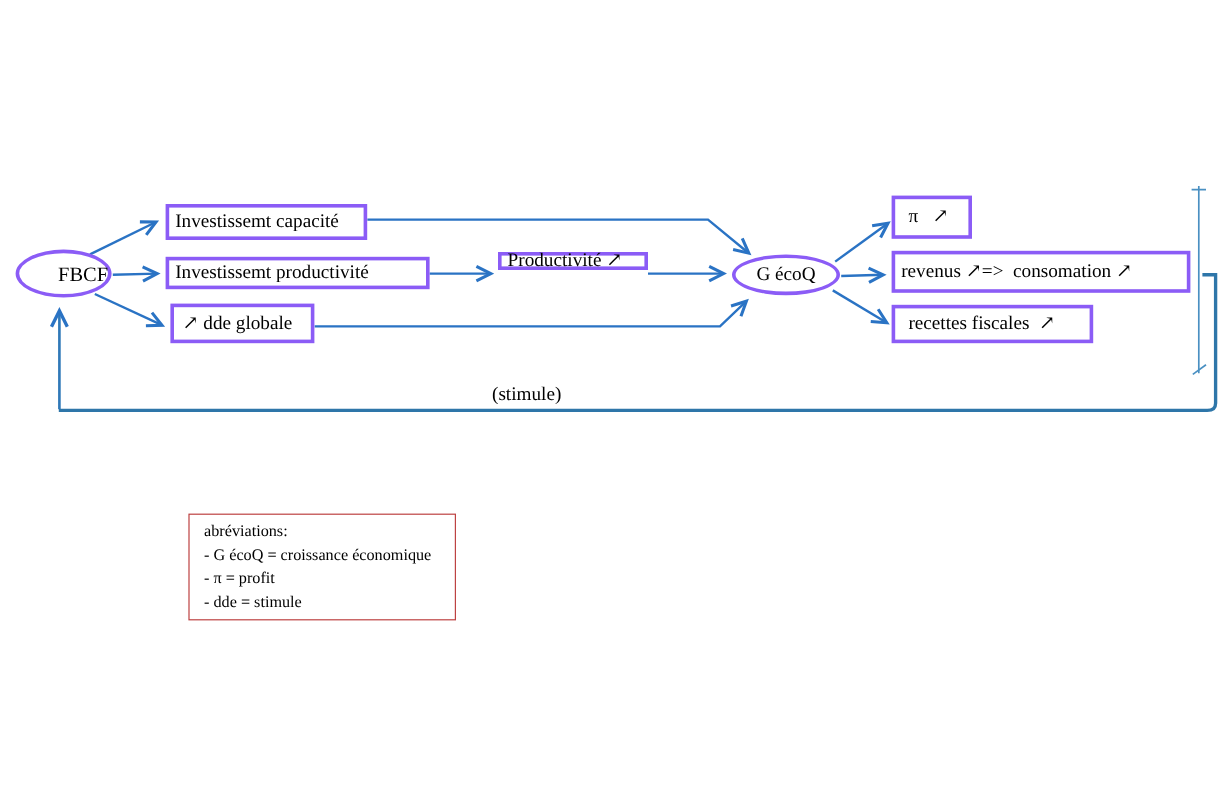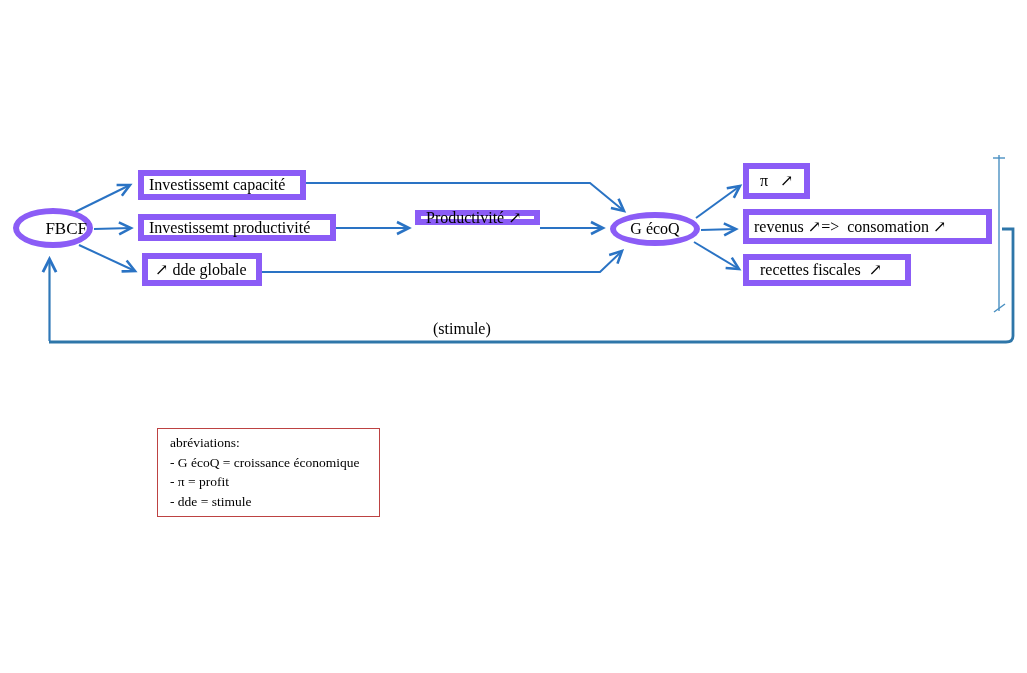--- a/index.html
+++ b/index.html
@@ -11,40 +11,40 @@
     color:#000;
     overflow:hidden;
   }
   #wires{position:absolute;left:0;top:0;width:1027px;height:673px;}
   .edge{stroke:#2a73c4;stroke-width:2;fill:none;}
   .loop{stroke:#2e76a9;stroke-width:2.8;fill:none;}
   .loop-up{stroke:#2f78b8;stroke-width:2.2;fill:none;}
   .bracket{stroke:#4a90c2;stroke-width:1.4;fill:none;}
   .node{
     position:absolute;
-    border:6px solid #8b5cf6;
+    border:3px solid #8b5cf6;
     background:#fff;
     display:flex;align-items:center;
     font-size:16px;line-height:1;
     white-space:pre;
     box-sizing:border-box;
   }
   .rect{padding-left:5px;}
   .ellipse{border-radius:50%;justify-content:center;}
   #node-fbcf{left:13px;top:208px;width:80px;height:40px;font-size:17px;justify-content:flex-end;}
   #node-inv-capacite{left:138px;top:170px;width:168px;height:30px;}
-  #node-inv-productivite{left:138px;top:214px;width:198px;height:27px;}
+  #node-inv-productivite{left:138px;top:214px;width:220px;height:27px;}
   #node-dde-globale{left:142px;top:253px;width:120px;height:33px;padding-left:7px;}
   #node-productivite{left:415px;top:210px;width:125px;height:15px;}
   #node-g-ecoq{left:610px;top:212px;width:90px;height:34px;}
   #node-profit{left:743px;top:163px;width:67px;height:36px;padding-left:11px;}
   #node-revenus{left:743px;top:209px;width:249px;height:35px;padding-left:5px;}
   #node-recettes{left:743px;top:254px;width:168px;height:32px;padding-left:11px;}
   #feedback-label{
-    position:absolute;left:433px;top:320px;
+    position:absolute;left:410px;top:320px;
     font-size:16px;
   }
   #legend{
     position:absolute;left:157px;top:428px;width:223px;height:89px;
     border:1px solid #bd4242;background:#fff;
     box-sizing:border-box;
     font-size:13.5px;line-height:19.5px;
     padding:4px 0 0 12px;
   }
   #legend div{white-space:pre;}

